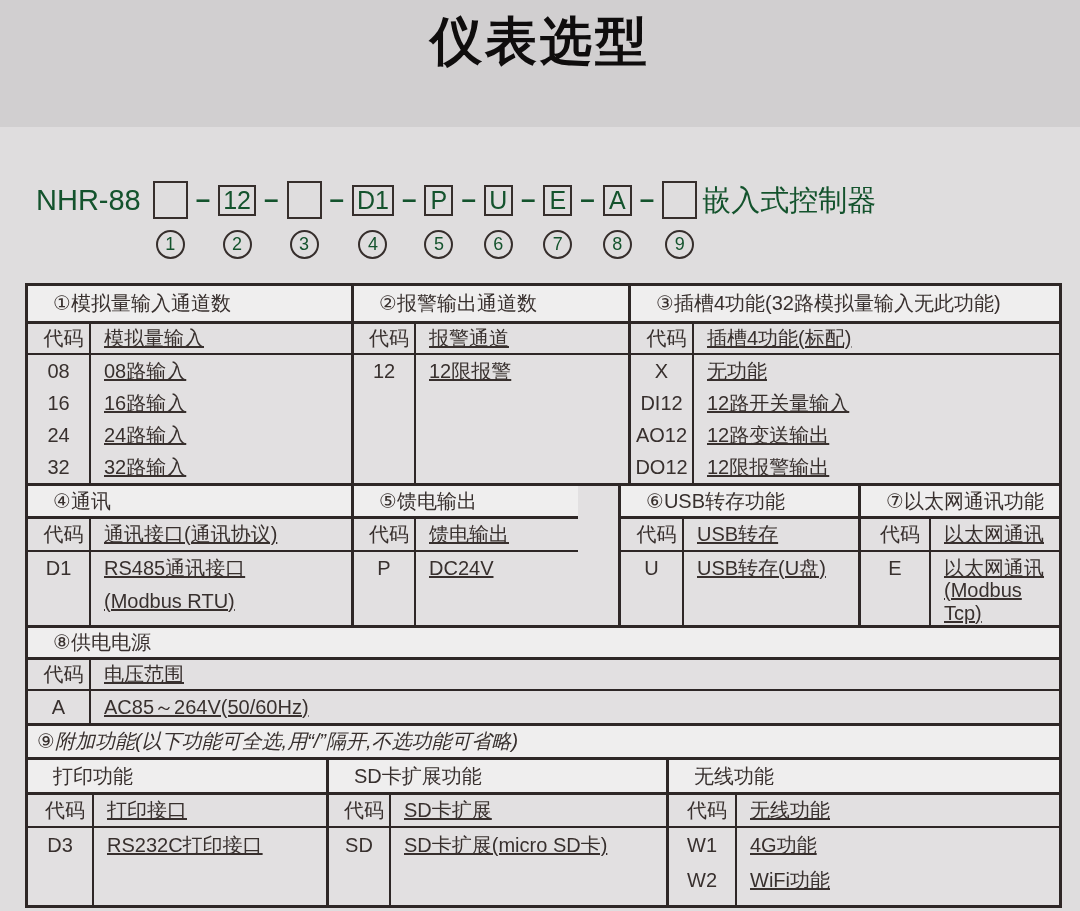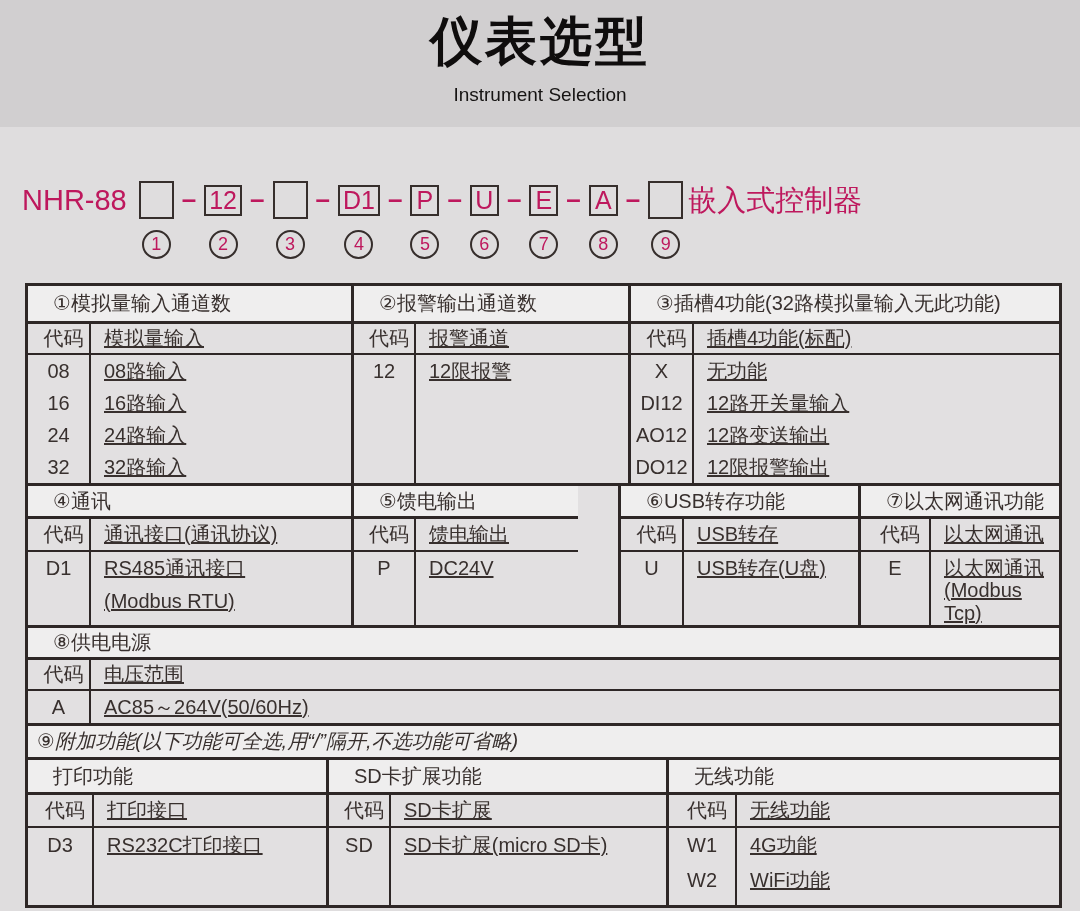--- a/index.html
+++ b/index.html
@@ -11,22 +11,22 @@
     color:#38302e;
     overflow:hidden;
   }
   
   .topband { position:absolute; left:0; top:0; width:1080px; height:127px;
              background:#d1cfd0; text-align:center; }
   .title { font-size:52px; font-weight:700; color:#0f0d0d; letter-spacing:3px; padding-top:7px; }
   .subtitle { font-size:19px; color:#161413; margin-top:7px; }
 
   
-  .model { position:absolute; left:22px; top:178px; display:flex; align-items:flex-start;
-           color:#be185d; white-space:nowrap; }
+  .model { position:absolute; left:36px; top:178px; display:flex; align-items:flex-start;
+           color:#14532d; white-space:nowrap; }
   .mtext { font-size:29px; line-height:44px; }
   .mprefix { margin-right:12px; }
   .msuffix { margin-left:5px; }
   .munit { display:flex; flex-direction:column; align-items:center; }
   .mboxwrap { height:44px; display:flex; align-items:center; }
   .mbox { border:2px solid #362e2c; display:flex; align-items:center; justify-content:center;
           font-size:25px; }
   .mbox.empty { width:35px; height:38px; }
   .mbox.filled { min-width:29px; height:31px; padding:0 3px; }
   .mdash { font-size:26px; line-height:42px; font-weight:700; margin:0 8px; }
@@ -72,21 +72,20 @@
   .s1 .ccol{width:63px;} .s2 .ccol{width:62px;} .s3 .ccol{width:63px;}
   .s4 .ccol{width:63px;} .s5 .ccol{width:62px;} .s6 .ccol{width:63px;} .s7 .ccol{width:70px;}
   .s8 .ccol{width:63px;}
   .p1 .ccol{width:66px;} .p2 .ccol{width:62px;} .p3 .ccol{width:68px;}
 </style>
 </head>
 <body>
 
 <div class="topband">
   <div class="title">仪表选型</div>
-  <div class="subtitle">Instrument Selection</div>
 </div>
 
 <div class="model">
   <div class="mtext mprefix">NHR-88</div>
 
   <div class="munit">
     <div class="mboxwrap">
         <div class="mbox empty"></div>
       </div>
     <div class="mnum">1</div>

